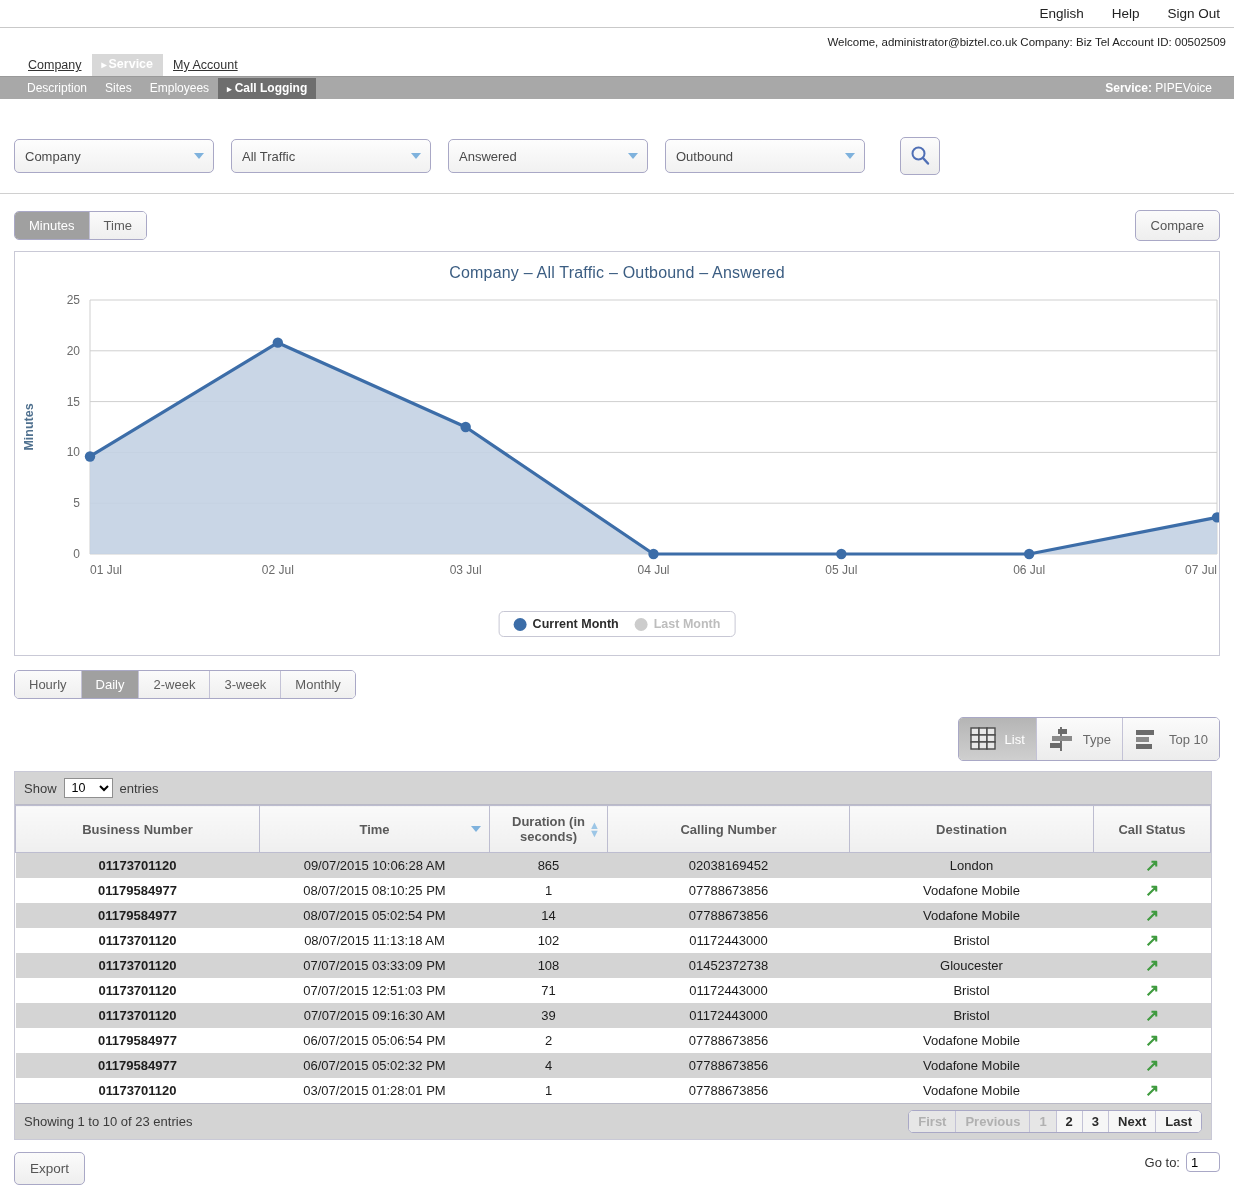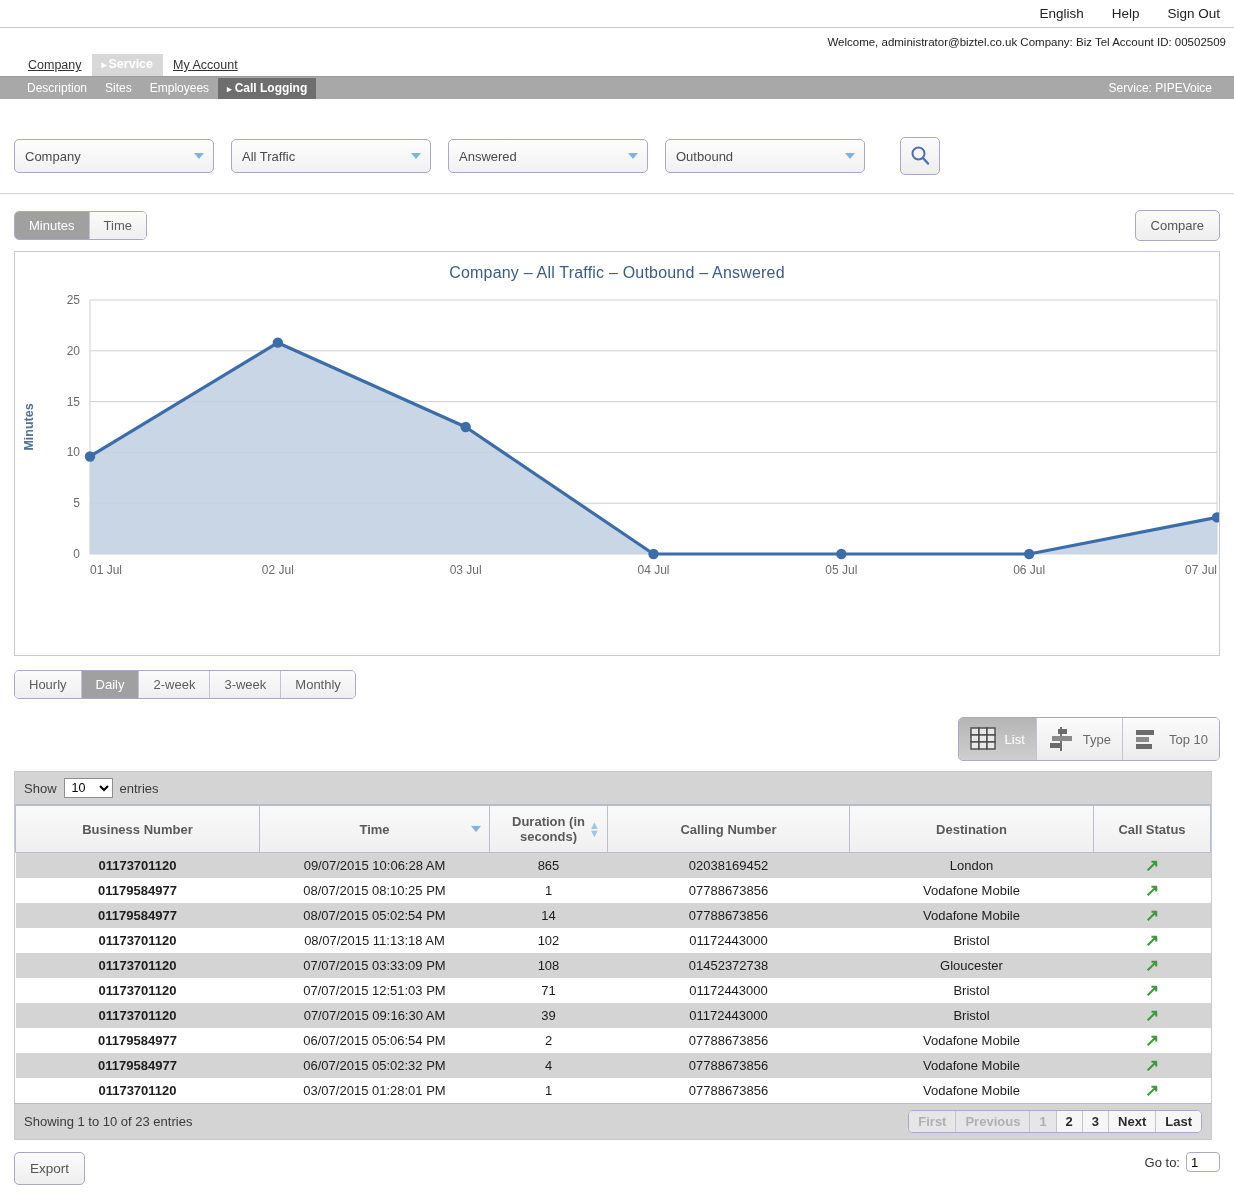--- a/index.html
+++ b/index.html
@@ -59,21 +59,21 @@
     padding:2px 9px; cursor:pointer; line-height:16px;
   }
   .subnav-item.active {
     background:#6e6e6e; font-weight:bold; text-decoration:none; color:#fff;
   }
   .subnav-item.active::before { content:"\25B8"; font-size:9px; margin-right:3px; }
   .subnav-right {
     margin-left:auto; margin-right:22px;
     font-size:12px; color:#ffffff;
   }
-  .subnav-right b { font-weight:normal; }
+  .subnav-right b { font-weight:bold; }
 
   
   .filter-row {
     margin:38px 0 0 0; padding:0 14px 18px 14px;
     display:flex; align-items:center; gap:17px;
     border-bottom:1px solid #d0d0d0;
   }
   .sel {
     width:200px; height:34px;
     border:1px solid #a9a8c6; border-radius:5px;
@@ -299,20 +299,30 @@
       <text x="450.66666666666663" y="292" text-anchor="middle" font-size="12" font-family="&quot;Liberation Sans&quot;, sans-serif" fill="#6b6b6b">03 Jul</text>
       <circle cx="638.5" cy="272" r="5.2" fill="#3c6da8"></circle>
       <text x="638.5" y="292" text-anchor="middle" font-size="12" font-family="&quot;Liberation Sans&quot;, sans-serif" fill="#6b6b6b">04 Jul</text>
       <circle cx="826.3333333333333" cy="272" r="5.2" fill="#3c6da8"></circle>
       <text x="826.3333333333333" y="292" text-anchor="middle" font-size="12" font-family="&quot;Liberation Sans&quot;, sans-serif" fill="#6b6b6b">05 Jul</text>
       <circle cx="1014.1666666666667" cy="272" r="5.2" fill="#3c6da8"></circle>
       <text x="1014.1666666666667" y="292" text-anchor="middle" font-size="12" font-family="&quot;Liberation Sans&quot;, sans-serif" fill="#6b6b6b">06 Jul</text>
       <circle cx="1202" cy="235.42399999999998" r="5.2" fill="#3c6da8"></circle>
       <text x="1202" y="292" text-anchor="end" font-size="12" font-family="&quot;Liberation Sans&quot;, sans-serif" fill="#6b6b6b">07 Jul</text>
     </svg>
+  <div class="legend">
+    <div class="item">
+      <span class="dot" style="background:#3c6da8"></span>
+      <span style="color:#2c2c2c">Current Month</span>
+    </div>
+    <div class="item">
+      <span class="dot" style="background:#cccccc"></span>
+      <span style="color:#bdbdbd">Last Month</span>
+    </div>
+  </div>
 </div>
 
 <div class="period-row">
   <div class="btngroup">
     <div class="bi">Hourly</div>
     <div class="bi active">Daily</div>
     <div class="bi">2-week</div>
     <div class="bi">3-week</div>
     <div class="bi">Monthly</div>
   </div>

